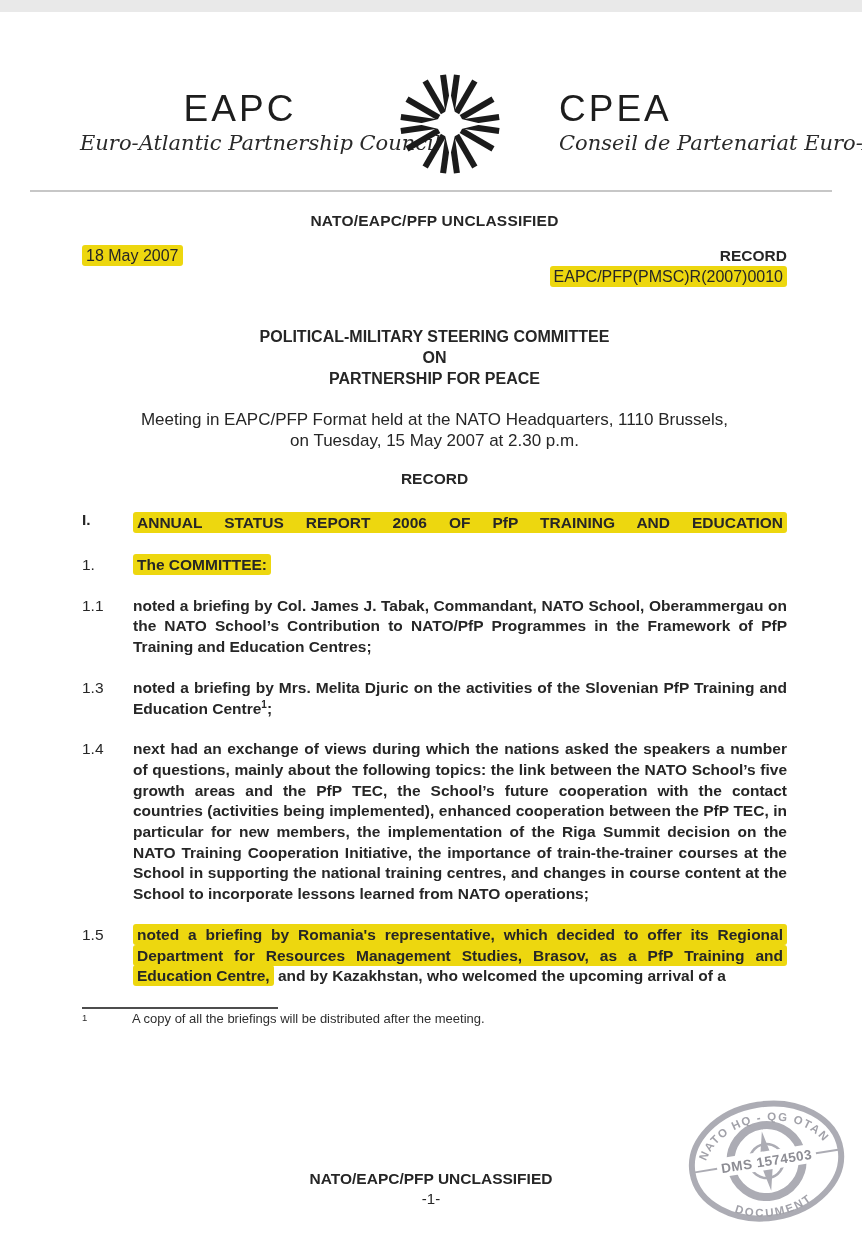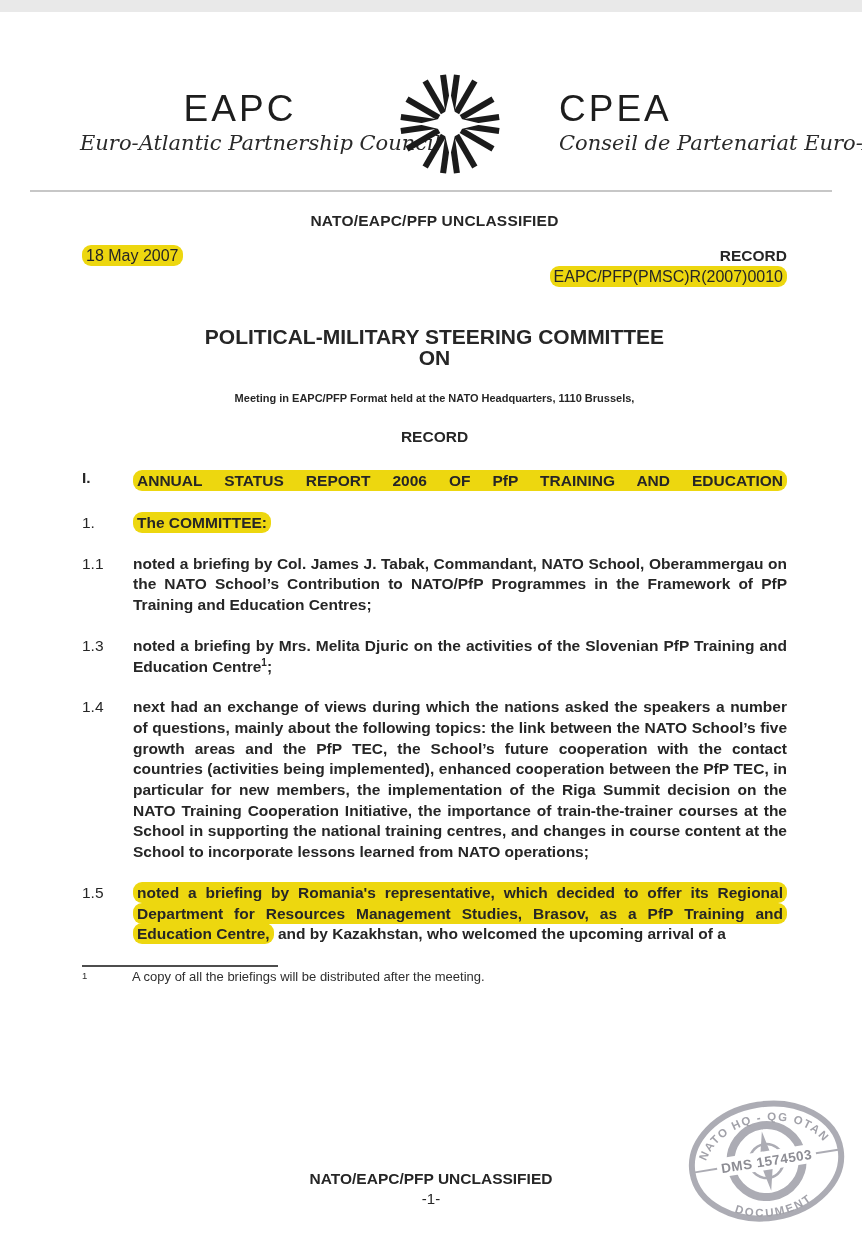--- a/index.html
+++ b/index.html
@@ -19,25 +19,25 @@
   .org-name{font-family:"DejaVu Serif",serif;font-style:italic;font-size:21px;color:#2a2a2a;white-space:nowrap;margin-top:2px;}
   .logo-wrap{width:110px;flex:none;margin-top:2px;}
   .header-rule{border:none;border-top:2px solid #c7c7c7;margin:8px -45px 0 -52px;}
   
   .classification{text-align:center;font-weight:bold;font-size:15.5px;margin-top:20px;letter-spacing:.2px;}
   .meta-row{display:flex;justify-content:space-between;align-items:flex-start;margin-top:17px;}
   .meta-right{text-align:right;}
   .doc-type{font-weight:bold;font-size:15.5px;}
   .doc-ref{margin-top:3px;font-size:16px;}
   
-  .hl{background:#edd70f;padding:2px 4px;border-radius:9px;
+  .hl{background:#edd70f;padding:2px 4px;border-radius:3px;
       box-decoration-break:clone;-webkit-box-decoration-break:clone;}
   
-  .title-block{text-align:center;font-weight:bold;font-size:21px;line-height:21px;margin-top:40px;}
-  .meeting-block{text-align:center;font-weight:bold;font-size:11px;line-height:21px;margin-top:20px;}
+  .title-block{text-align:center;font-weight:bold;font-size:16px;line-height:21px;margin-top:40px;}
+  .meeting-block{text-align:center;font-weight:normal;font-size:17px;line-height:21px;margin-top:20px;}
   .record-label{text-align:center;font-weight:bold;font-size:15.5px;margin-top:19px;}
   
   .section-row{display:flex;margin-top:23px;font-weight:bold;font-size:15.5px;}
   .section-num{width:51px;flex:none;}
   .section-heading{flex:1;line-height:24px;}
   .justify-line{text-align:justify;text-align-last:justify;}
   .items{margin-top:20px;font-size:15.5px;}
   .item{display:flex;margin-bottom:20px;}
   .item-num{width:51px;flex:none;line-height:20.7px;}
   .item-body{flex:1;text-align:justify;line-height:20.7px;font-weight:bold;}
@@ -100,24 +100,26 @@
     <div><span class="hl">18 May 2007</span></div>
     <div class="meta-right">
       <div class="doc-type">RECORD</div>
       <div class="doc-ref"><span class="hl">EAPC/PFP(PMSC)R(2007)0010</span></div>
     </div>
   </div>
 
   <div class="title-block">
     <div>POLITICAL-MILITARY STEERING COMMITTEE</div>
     <div>ON</div>
+    <div>PARTNERSHIP FOR PEACE</div>
   </div>
 
   <div class="meeting-block">
     <div>Meeting in EAPC/PFP Format held at the NATO Headquarters, 1110 Brussels,</div>
+    <div>on Tuesday, 15 May 2007 at 2.30 p.m.</div>
   </div>
 
   <div class="record-label">RECORD</div>
 
   <div class="section-row">
     <div class="section-num">I.</div>
     <div class="section-heading">
       <div class="justify-line"><span class="hl">ANNUAL STATUS REPORT 2006 OF PfP TRAINING AND EDUCATION</span></div>
     </div>
   </div>

